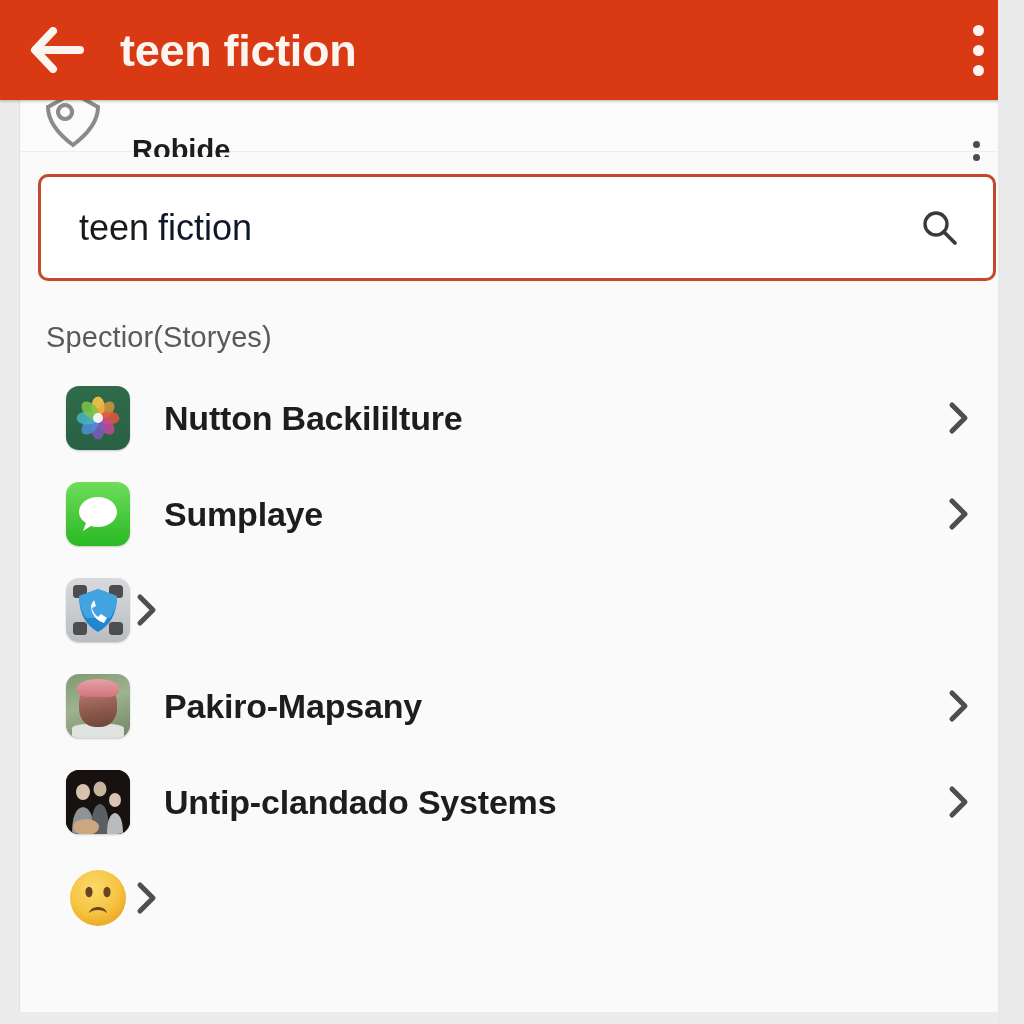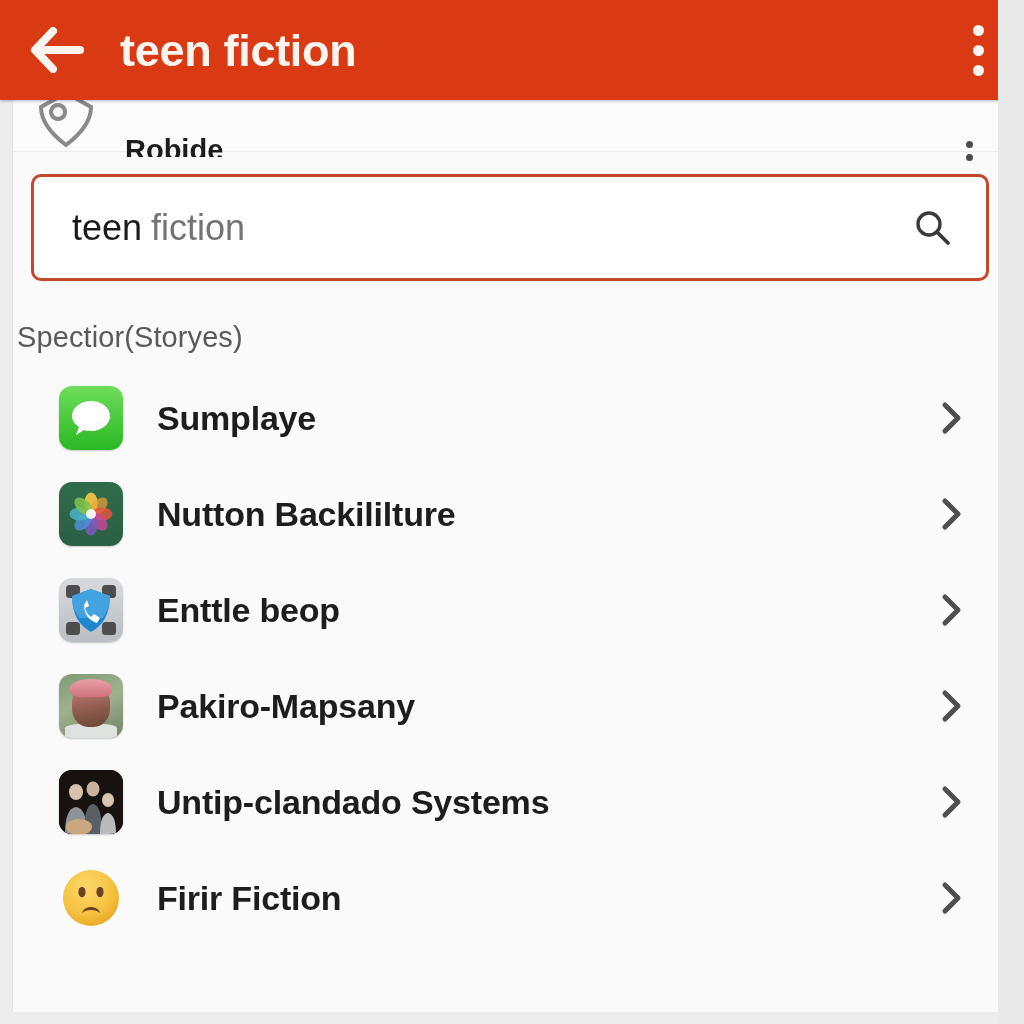--- a/index.html
+++ b/index.html
@@ -67,21 +67,21 @@
     width: 11px;
     height: 11px;
     border-radius: 50%;
     background: #fdf6f2;
   }
 
   
   .card {
     position: absolute;
     top: 100px;
-    left: 12px;
+    left: 19px;
     width: 996px;
     height: 912px;
     background: #fafafa;
     border-left: 1px solid #e2e2e2;
     border-right: 1px solid #dedede;
     box-sizing: border-box;
     overflow: hidden;
   }
 
   
@@ -153,35 +153,35 @@
   .search-value {
     font-size: 36px;
     white-space: nowrap;
     flex: 1 1 auto;
   }
   .search-value .typed {
     font-weight: normal;
     color: #1a1a1a;
   }
   .search-value .suggest {
-    color: #737373;
+    color: #0f172a;
     margin-left: 9px;
   }
   .search-icon {
     flex: 0 0 auto;
     width: 46px;
     height: 46px;
     display: flex;
     align-items: center;
     justify-content: center;
   }
 
   
   .section-title {
-    margin: 40px 0 0 4px;
+    margin: 40px 0 0 26px;
     font-size: 29px;
     color: #5a5a5c;
     letter-spacing: 0.1px;
   }
 
   
   .list {
     margin-top: 16px;
   }
   .list-item {
@@ -317,35 +317,20 @@
           <line x1="25" y1="25" x2="36" y2="36" stroke="#3a3a3a" stroke-width="3.8" stroke-linecap="round"></line>
         </svg>
       </span>
     </div>
 
     <div class="section-title">Spectior(Storyes)</div>
 
     <div class="list">
 
       <div class="list-item">
-        <span class="item-icon ic-messages">
-          <svg width="44" height="42" viewBox="0 0 44 42">
-            <path d="M22 4 C33 4 41 11 41 19 C41 27 33 34 22 34 C19.5 34 17 33.7 15 33
-                     L7 38 L10 30 C6 27.5 3 23.6 3 19 C3 11 11 4 22 4 Z" fill="#ffffff"></path>
-          </svg>
-        </span>
-        <span class="item-label">Sumplaye</span>
-        <span class="chevron">
-          <svg width="30" height="34" viewBox="0 0 30 34">
-            <path d="M8 4 L21 17 L8 30" fill="none" stroke="#4e4e4e" stroke-width="5" stroke-linecap="round" stroke-linejoin="round"></path>
-          </svg>
-        </span>
-      </div>
-
-      <div class="list-item">
         <span class="item-icon ic-photos">
           <svg width="50" height="50" viewBox="0 0 50 50">
             <g transform="translate(25,25)">
               <ellipse cx="0" cy="-11" rx="6.6" ry="10.5" fill="#f6c344" opacity="0.92"></ellipse>
               <ellipse cx="0" cy="-11" rx="6.6" ry="10.5" fill="#f1a33a" opacity="0.7" transform="rotate(45)"></ellipse>
               <ellipse cx="0" cy="-11" rx="6.6" ry="10.5" fill="#e8543e" opacity="0.82" transform="rotate(90)"></ellipse>
               <ellipse cx="0" cy="-11" rx="6.6" ry="10.5" fill="#c9479b" opacity="0.82" transform="rotate(135)"></ellipse>
               <ellipse cx="0" cy="-11" rx="6.6" ry="10.5" fill="#7a5bc0" opacity="0.85" transform="rotate(180)"></ellipse>
               <ellipse cx="0" cy="-11" rx="6.6" ry="10.5" fill="#4f8ed6" opacity="0.85" transform="rotate(225)"></ellipse>
               <ellipse cx="0" cy="-11" rx="6.6" ry="10.5" fill="#48b4c4" opacity="0.85" transform="rotate(270)"></ellipse>
@@ -356,32 +341,46 @@
         </span>
         <span class="item-label">Nutton Backililture</span>
         <span class="chevron">
           <svg width="30" height="34" viewBox="0 0 30 34">
             <path d="M8 4 L21 17 L8 30" fill="none" stroke="#4e4e4e" stroke-width="5" stroke-linecap="round" stroke-linejoin="round"></path>
           </svg>
         </span>
       </div>
 
       <div class="list-item">
+        <span class="item-icon ic-messages">
+          <svg width="44" height="42" viewBox="0 0 44 42">
+            <path d="M22 4 C33 4 41 11 41 19 C41 27 33 34 22 34 C19.5 34 17 33.7 15 33
+                     L7 38 L10 30 C6 27.5 3 23.6 3 19 C3 11 11 4 22 4 Z" fill="#ffffff"></path>
+          </svg>
+        </span>
+        <span class="item-label">Sumplaye</span>
+        <span class="chevron">
+          <svg width="30" height="34" viewBox="0 0 30 34">
+            <path d="M8 4 L21 17 L8 30" fill="none" stroke="#4e4e4e" stroke-width="5" stroke-linecap="round" stroke-linejoin="round"></path>
+          </svg>
+        </span>
+      </div>
+
+      <div class="list-item">
         <span class="item-icon ic-phone">
           <svg width="58" height="58" viewBox="0 0 58 58">
             <rect x="4" y="4" width="14" height="13" rx="3.5" fill="#4d4d4d"></rect>
             <rect x="40" y="4" width="14" height="13" rx="3.5" fill="#4d4d4d"></rect>
             <rect x="4" y="41" width="14" height="13" rx="3.5" fill="#4d4d4d"></rect>
             <rect x="40" y="41" width="14" height="13" rx="3.5" fill="#4d4d4d"></rect>
             <path d="M29 8 L48 15 C48 34 40 45 29 51 C18 45 10 34 10 15 Z" fill="#1f86d0"></path>
             <path d="M29 8 L48 15 C48 24 45 31 41 37 L17 37 C13 31 10 24 10 15 Z" fill="#4aa8e4" opacity="0.85"></path>
             <path d="M22 24 c0 10 6 16 13 18 l3 -5 -6 -4 -3 3 c-3 -2 -5 -5 -6 -9 l4 -2 -2 -6 z" fill="#ffffff"></path>
           </svg>
         </span>
-        <span class="item-label">Enttle beop</span>
         <span class="chevron">
           <svg width="30" height="34" viewBox="0 0 30 34">
             <path d="M8 4 L21 17 L8 30" fill="none" stroke="#4e4e4e" stroke-width="5" stroke-linecap="round" stroke-linejoin="round"></path>
           </svg>
         </span>
       </div>
 
       <div class="list-item">
         <span class="item-icon ic-avatar">
           <span class="shirt"></span>
@@ -426,21 +425,20 @@
                 <stop offset="62%" stop-color="#f6c442"></stop>
                 <stop offset="100%" stop-color="#e9a723"></stop>
               </radialGradient>
             </defs>
             <circle cx="31" cy="31" r="28" fill="url(#emo)"></circle>
             <ellipse cx="22" cy="25" rx="3.6" ry="5.2" fill="#6a4422"></ellipse>
             <ellipse cx="40" cy="25" rx="3.6" ry="5.2" fill="#6a4422"></ellipse>
             <path d="M22 46 C24 38 38 38 40 46 C36 42 26 42 22 46 Z" fill="#6a4422"></path>
           </svg>
         </span>
-        <span class="item-label">Firir Fiction</span>
         <span class="chevron">
           <svg width="30" height="34" viewBox="0 0 30 34">
             <path d="M8 4 L21 17 L8 30" fill="none" stroke="#4e4e4e" stroke-width="5" stroke-linecap="round" stroke-linejoin="round"></path>
           </svg>
         </span>
       </div>
 
     </div>
 
   </div>

